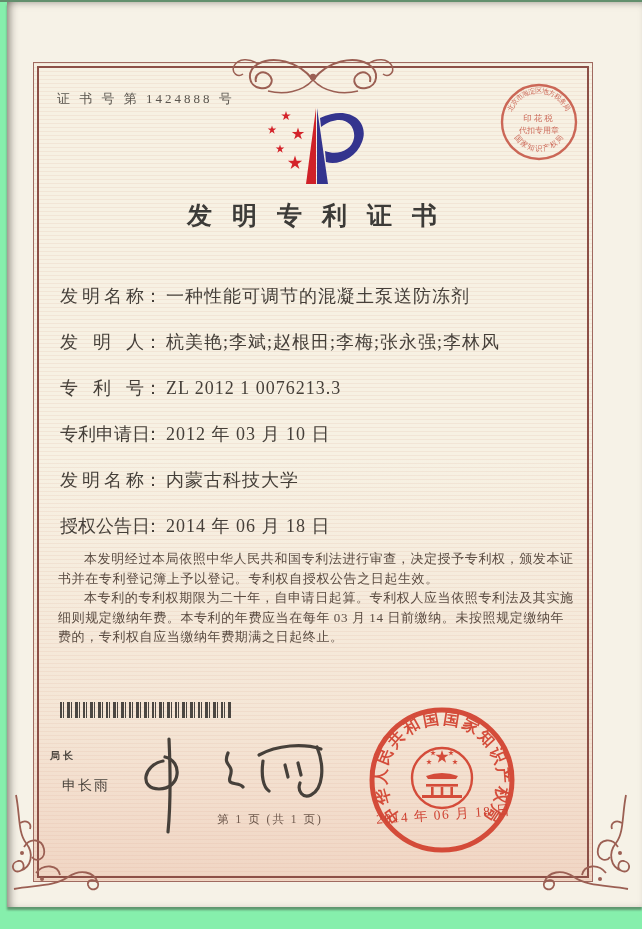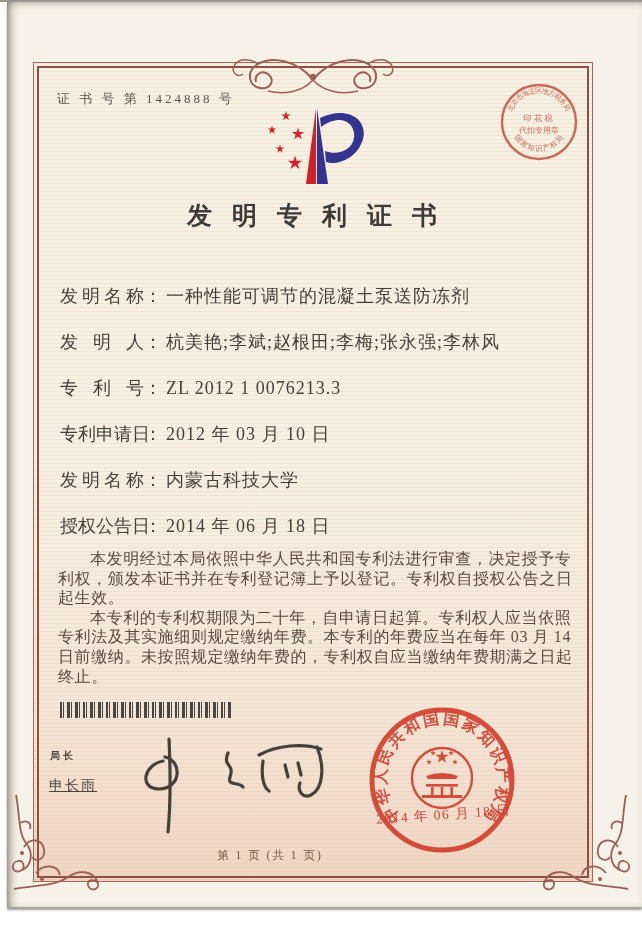--- a/index.html
+++ b/index.html
@@ -1,55 +1,55 @@
 <!DOCTYPE html>
 <html><head>
 <meta charset="utf-8">
 <style>
   html,body{margin:0;padding:0;}
   body{font-family:"Liberation Serif","DejaVu Serif",serif;background:#b9b6ae;}
-  .screen{position:relative;width:642px;height:929px;overflow:hidden;background:#ffffff;}
+  .screen{position:relative;width:642px;height:929px;overflow:hidden;background:#86efac;}
   .screen::before{content:'';position:absolute;top:0;left:0;right:0;height:2px;background:rgba(70,64,58,.55);z-index:9;}
   .page{position:absolute;left:7px;top:2px;width:635px;height:905px;background:#f6f2e7;
         box-shadow:inset 7px 0 10px -5px rgba(45,40,34,.6), inset 0 5px 8px -5px rgba(45,40,34,.35), 0 3px 2px rgba(50,45,40,.45);}
   
   .cert-border{position:absolute;left:33px;top:62px;width:558px;height:818px;border:1px solid #a06a60;
       background:
         linear-gradient(180deg, rgba(247,240,228,0) 48%, rgba(234,184,160,.20) 80%, rgba(231,175,152,.42) 100%),
         repeating-linear-gradient(180deg, rgba(205,140,118,.12) 0 1px, rgba(255,255,255,0) 1px 4px),
         #f7f1e3;}
   .cert-border .inner{position:absolute;left:3px;top:3px;right:3px;bottom:3px;border:2px solid #8d5047;}
   .ornament{position:absolute;z-index:3;}
   
   .cert-no{position:absolute;left:57px;top:90px;font-size:13px;letter-spacing:3px;color:#5a554e;z-index:4;}
   .title{position:absolute;left:33px;top:199px;width:558px;text-align:center;font-size:25px;font-weight:700;
          color:#3c3b38;letter-spacing:20px;text-indent:20px;z-index:4;}
   .field-row{position:absolute;left:60px;font-size:18px;color:#453f39;z-index:4;white-space:nowrap;}
   .f-label{display:inline-block;width:84px;text-align:justify;text-align-last:justify;}
   .f-colon{display:inline-block;}
   .f-value{margin-left:4px;letter-spacing:1px;}
-  .body-text{position:absolute;left:58px;top:549px;width:519px;font-size:16px;line-height:19.6px;
+  .body-text{position:absolute;left:58px;top:549px;width:519px;font-size:13px;line-height:19.6px;
              color:#5a4b41;letter-spacing:.6px;z-index:4;}
   .body-text p{margin:0;text-indent:2em;}
   .barcode{position:absolute;left:60px;top:702px;width:172px;height:16px;z-index:4;opacity:.85;
     background:repeating-linear-gradient(90deg,
       #2e2b28 0 2px, transparent 2px 3px,
       #2e2b28 3px 4px, transparent 4px 7px,
       #2e2b28 7px 10px, transparent 10px 11px,
       #2e2b28 11px 12px, transparent 12px 15px,
       #2e2b28 15px 18px, transparent 18px 19px,
       #2e2b28 19px 20px, transparent 20px 23px);}
   .sig-title{position:absolute;left:50px;top:749px;font-size:10px;letter-spacing:3px;color:#4a443d;z-index:4;font-weight:bold;}
-  .sig-name{position:absolute;left:49px;top:777px;font-size:14px;letter-spacing:2px;color:#4a443d;z-index:4;text-decoration:underline;}
+  .sig-name{position:absolute;left:62px;top:777px;font-size:14px;letter-spacing:2px;color:#4a443d;z-index:4;}
   .signature-svg{position:absolute;left:125px;top:731px;z-index:5;}
   .seal-svg{position:absolute;left:362px;top:700px;z-index:5;opacity:.92;}
   .seal-date{position:absolute;left:376px;top:806px;font-size:13.5px;color:#cf4434;letter-spacing:1.5px;
              transform:rotate(-4deg);z-index:6;white-space:nowrap;}
   .tax-stamp-svg{position:absolute;left:497px;top:80px;z-index:5;opacity:.85;}
-  .footer{position:absolute;left:33px;top:848px;width:474px;text-align:center;font-size:11.5px;
+  .footer{position:absolute;left:33px;top:812px;width:474px;text-align:center;font-size:11.5px;
           color:#6d584c;letter-spacing:2px;z-index:4;}
   .logo-svg{position:absolute;left:258px;top:104px;z-index:4;}
 </style>
 </head>
 <body>
 
 <div class="screen">
   <div class="page"></div>
 
   <div class="cert-border">

